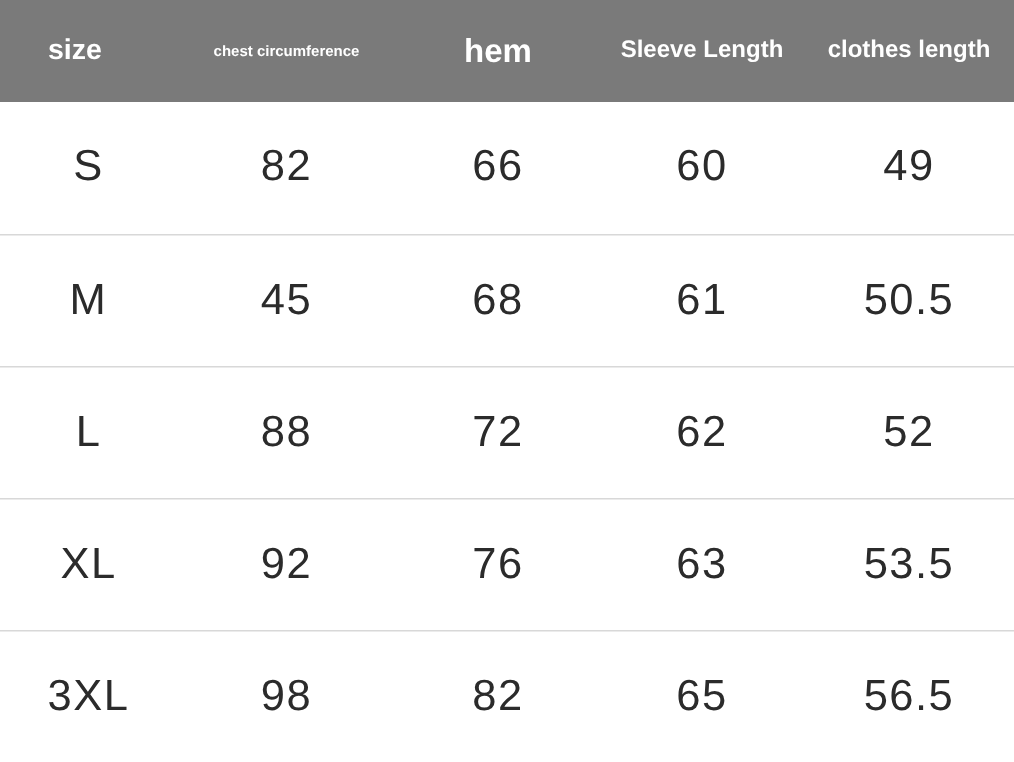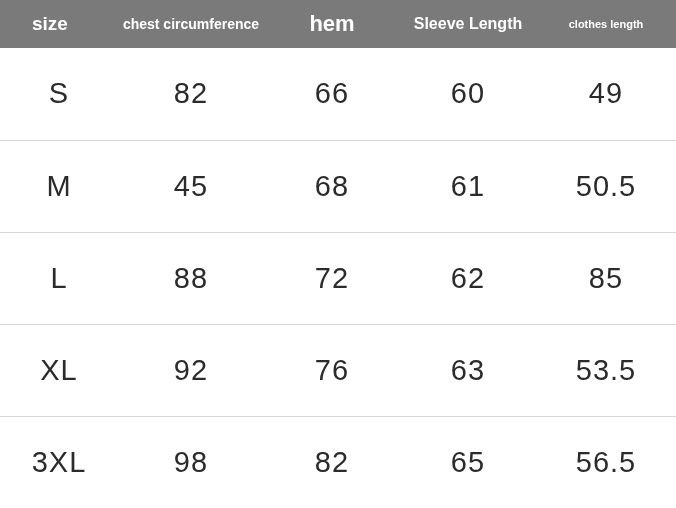--- a/index.html
+++ b/index.html
@@ -20,35 +20,35 @@
     table-layout: fixed;
   }
   .size-table col.c0 { width: 118px; }
   .size-table col.c1 { width: 146px; }
   .size-table col.c2 { width: 136px; }
   .size-table col.c3 { width: 136px; }
   .size-table col.c4 { width: 140px; }
 
   thead tr {
     background: #7a7a7a;
-    height: 48px;
+    height: 68px;
   }
   thead th {
     color: #ffffff;
     font-weight: bold;
     text-align: center;
     vertical-align: middle;
     padding: 0;
     border: none;
   }
   th.h-size   { font-size: 19px; text-align: left; padding-left: 32px; }
-  th.h-chest  { font-size: 14px; }
+  th.h-chest  { font-size: 10px; }
   th.h-hem    { font-size: 22px; }
   th.h-sleeve { font-size: 16px; }
-  th.h-length { font-size: 11px; }
+  th.h-length { font-size: 16px; }
 
   tbody tr {
     height: 71px;
     border-bottom: 1px solid #d8d8d8;
   }
   tbody tr:last-child {
     border-bottom: none;
     margin-left: 16px;
   }
   tbody td {
@@ -98,21 +98,21 @@
       <td>45</td>
       <td>68</td>
       <td>61</td>
       <td>50.5</td>
     </tr>
     <tr>
       <td class="size-cell">L</td>
       <td>88</td>
       <td>72</td>
       <td>62</td>
-      <td>85</td>
+      <td>52</td>
     </tr>
     <tr>
       <td class="size-cell">XL</td>
       <td>92</td>
       <td>76</td>
       <td>63</td>
       <td>53.5</td>
     </tr>
     <tr>
       <td class="size-cell">3XL</td>

